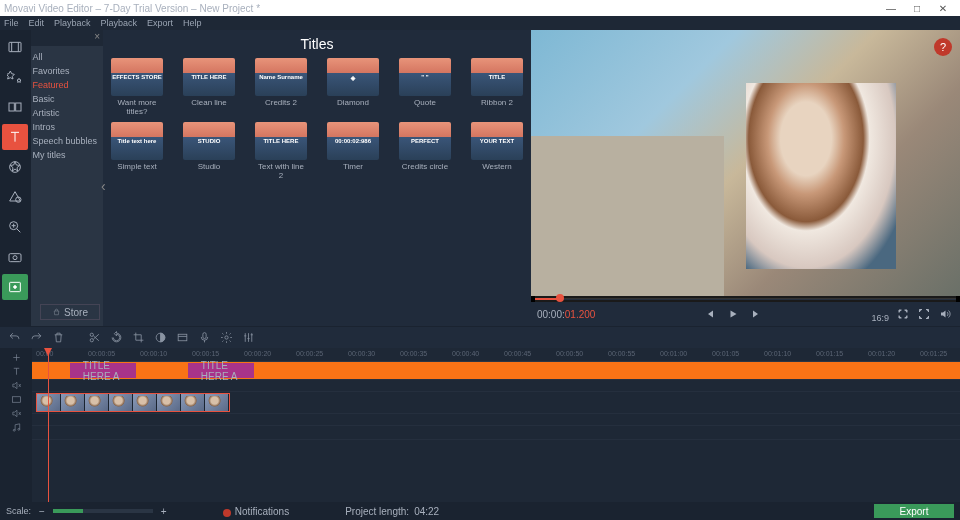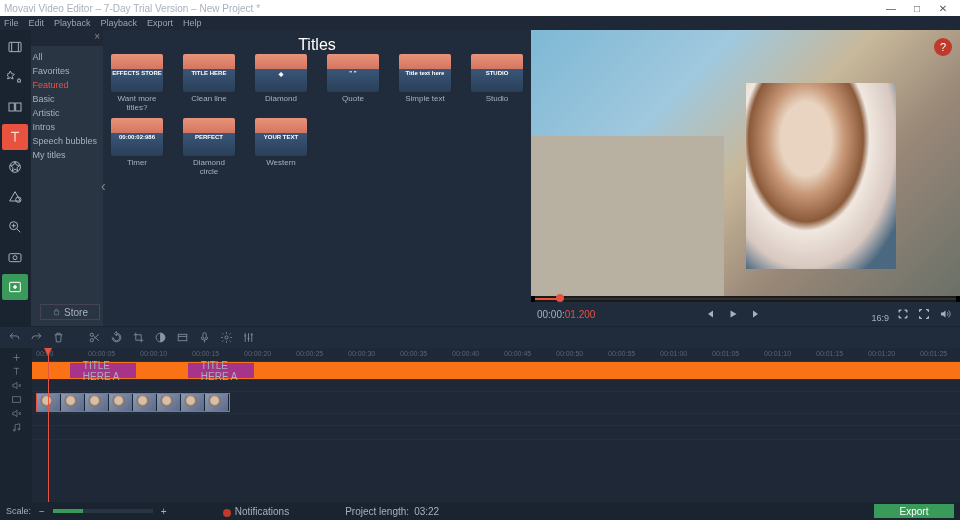--- a/index.html
+++ b/index.html
@@ -16,21 +16,21 @@
 .lefttools svg{width:16px;height:16px;fill:none;stroke:#a8b0bd;stroke-width:1.5}
 .lefttools .tool.active svg{stroke:#fff}
 .catpanel{width:76px;background:#2a3544;font-size:9px}
 .catpanel .search{height:16px;background:#1e2836;margin-bottom:4px;position:relative}
 .catpanel .search::after{content:"×";position:absolute;right:3px;top:1px;color:#888}
 .catpanel ul{list-style:none}
 .catpanel li{padding:1px 2px;cursor:pointer;font-size:9px;line-height:12px}
 .catpanel li.active{color:#e8523f}
 .catpanel .store{position:absolute;bottom:200px;left:40px;width:60px;height:16px;border:1px solid #445;display:flex;align-items:center;justify-content:center;gap:3px;font-size:9px;cursor:pointer}
 .titlespanel{flex:1;background:#202b3b;padding:6px 8px;position:relative}
-.titlespanel h2{text-align:center;color:#fff;font-size:16px;font-weight:normal;}
+.titlespanel h2{text-align:center;color:#fff;font-size:14px;font-weight:normal;margin-bottom:6px}
 .tgrid{display:grid;grid-template-columns:repeat(6,52px);gap:6px 20px}
 .tcard{text-align:center;cursor:pointer}
 .tthumb{width:52px;height:38px;background:linear-gradient(180deg,#e8947a 0%,#d47560 40%,#3a5578 40%,#2a4058 100%);border-radius:2px;position:relative;display:flex;align-items:center;justify-content:center;color:#fff;font-size:6px;font-weight:bold;text-align:center}
 .tlabel{font-size:8px;color:#a8b0bd;margin-top:2px;line-height:9px}
 .chevron{position:absolute;left:-2px;top:50%;color:#888;font-size:14px;cursor:pointer}
 .preview{width:450px;background:#000;position:relative;display:flex;flex-direction:column}
 .helpbtn{position:absolute;top:8px;right:8px;width:18px;height:18px;background:#c0392b;border-radius:50%;color:#fff;display:flex;align-items:center;justify-content:center;font-size:11px;cursor:pointer;z-index:5}
 .pimg{flex:1;background:linear-gradient(135deg,#7eb8d4 0%,#a0c8de 30%,#c8b89a 50%,#9a8878 70%,#6a7068 100%);position:relative;overflow:hidden}
 .pimg::before{content:"";position:absolute;left:0;top:40%;width:45%;height:60%;background:#b8b0a0}
 .pimg::after{content:"";position:absolute;right:15%;top:20%;width:35%;height:70%;background:radial-gradient(ellipse at 40% 30%,#e8d4c0 20%,#c89878 30%,#8a5a3a 45%,#f0e8e0 50%,#d8c8c0 70%,#4a6880 85%)}
@@ -178,42 +178,54 @@
     <div class="tgrid" id="tgrid">
         <div class="tcard">
           <div class="tthumb">EFFECTS STORE</div>
           <div class="tlabel">Want more titles?</div>
         </div>
         <div class="tcard">
           <div class="tthumb">TITLE HERE</div>
           <div class="tlabel">Clean line</div>
         </div>
         <div class="tcard">
+          <div class="tthumb">Name Surname</div>
+          <div class="tlabel">Credits 2</div>
+        </div>
+        <div class="tcard">
           <div class="tthumb">◈</div>
           <div class="tlabel">Diamond</div>
         </div>
         <div class="tcard">
           <div class="tthumb">" "</div>
           <div class="tlabel">Quote</div>
         </div>
         <div class="tcard">
+          <div class="tthumb">TITLE</div>
+          <div class="tlabel">Ribbon 2</div>
+        </div>
+        <div class="tcard">
           <div class="tthumb">Title text here</div>
           <div class="tlabel">Simple text</div>
         </div>
         <div class="tcard">
           <div class="tthumb">STUDIO</div>
           <div class="tlabel">Studio</div>
         </div>
         <div class="tcard">
+          <div class="tthumb">TITLE HERE</div>
+          <div class="tlabel">Text with line 2</div>
+        </div>
+        <div class="tcard">
           <div class="tthumb">00:00:02:986</div>
           <div class="tlabel">Timer</div>
         </div>
         <div class="tcard">
           <div class="tthumb">PERFECT</div>
-          <div class="tlabel">Diamond circle</div>
+          <div class="tlabel">Credits circle</div>
         </div>
         <div class="tcard">
           <div class="tthumb">YOUR TEXT</div>
           <div class="tlabel">Western</div>
         </div>
       </div>
   </div>
 
   <div class="preview">
     <div class="helpbtn">?</div>
@@ -426,16 +438,16 @@
       <div class="fill"></div>
     </div>
   <span>+</span>
   <div style="width:40px"></div>
   <div class="notif">
     <div class="dot"></div>
     <span>Notifications</span>
   </div>
   <div style="width:40px"></div>
   <span class="projlen">
-    <span>Project length:</span>&nbsp;&nbsp;<span>03:22</span>
+    <span>Project length:</span>&nbsp;&nbsp;<span>04:22</span>
   </span>
   <div class="exportbtn">Export</div>
 </div>
 
 </body></html>

